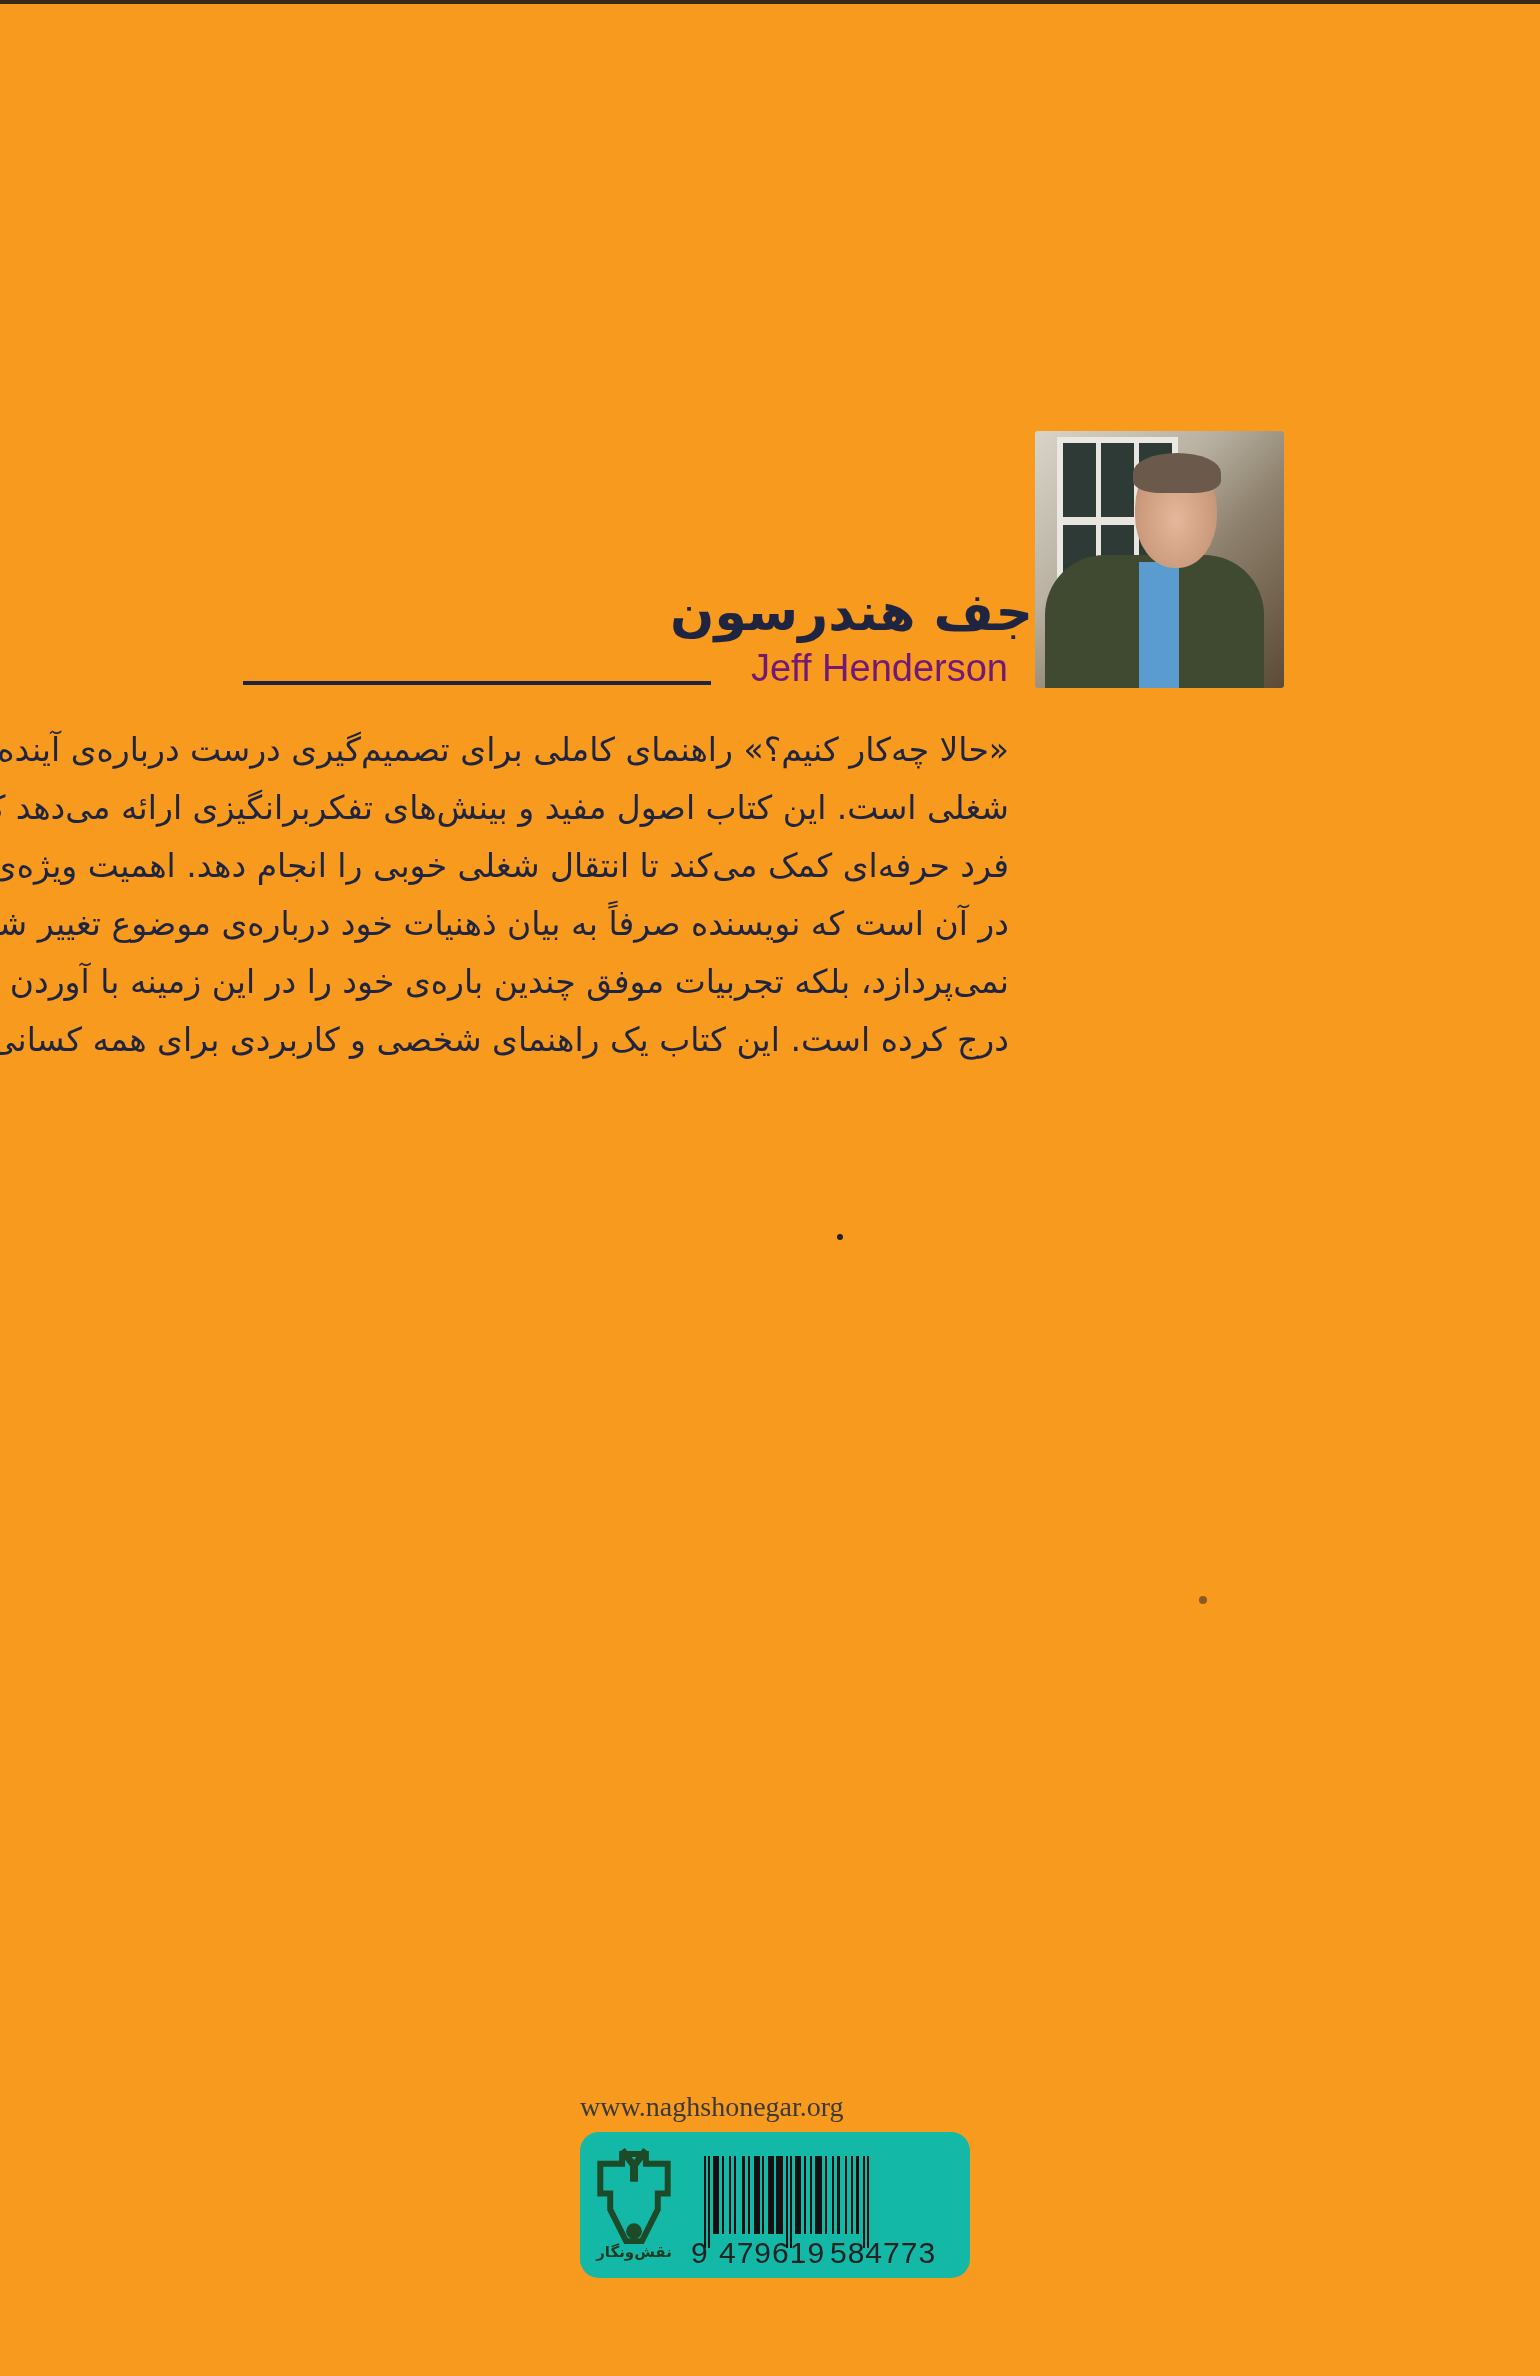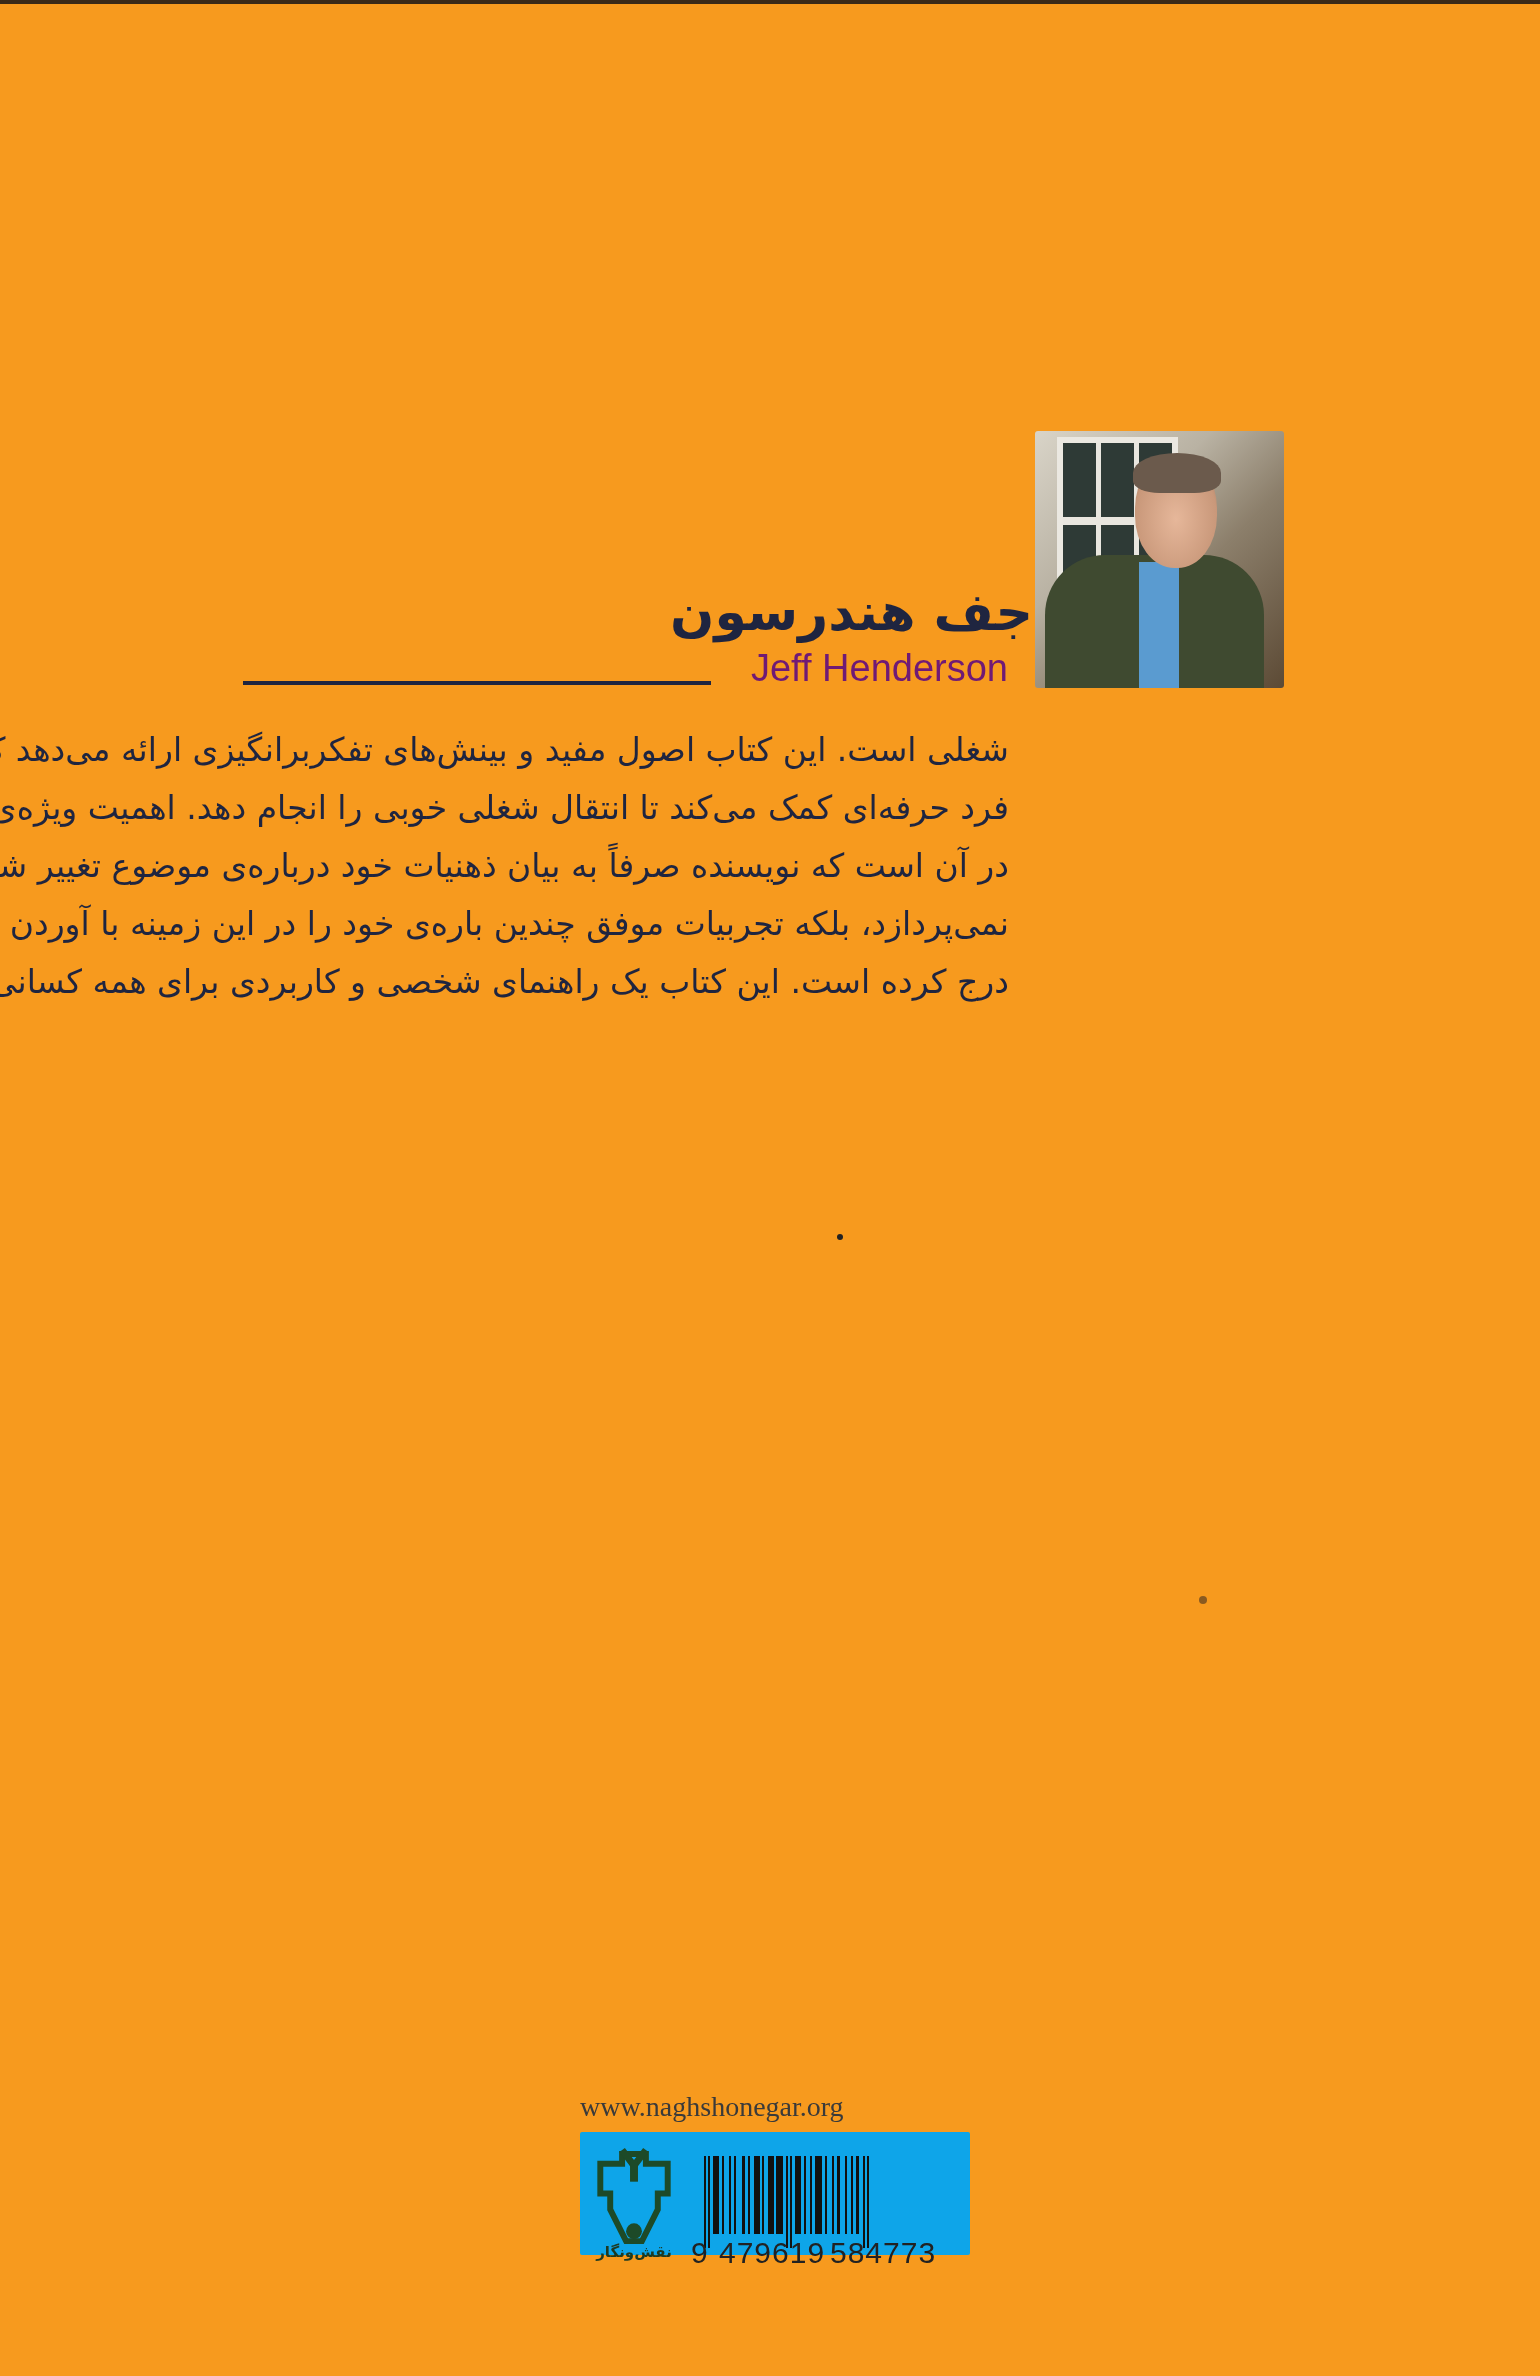--- a/index.html
+++ b/index.html
@@ -56,22 +56,22 @@
     font-size:33px; line-height:58px; color:#1f2540;
   }
   .blurb .line { display:block; white-space:nowrap; text-align:justify; text-align-last:justify; }
   .blurb .line.last { text-align-last:right; }
   .dot { position:absolute; width:6px; height:6px; border-radius:50%; background:#222; }
   .url {
     position:absolute; left:580px; width:392px; top:2091px; text-align:left;
     font-family:"Liberation Serif", serif; font-size:28px; color:#3a3a3a;
   }
   .barbox {
-    position:absolute; left:580px; top:2132px; width:390px; height:123px;
-    background:#0ea5e9; border-radius:2px;
+    position:absolute; left:580px; top:2132px; width:390px; height:146px;
+    background:#14b8a6; border-radius:19px;
   }
   .logo { position:absolute; left:14px; top:14px; width:80px; height:111px; }
   .logo-text {
     position:absolute; left:6px; top:111px; width:96px; text-align:center; direction:rtl;
     font-size:15px; font-weight:bold; color:#1d3a22;
   }
   .bars { position:absolute; left:124px; top:24px; width:234px; height:88px; display:flex; align-items:flex-start; }
   .bars span { display:block; background:#111; height:78px; }
   .bars span.g { height:92px; }
   .isbn {
@@ -93,20 +93,21 @@
   <div class="shirt"></div>
   <div class="head"></div>
   <div class="hair"></div>
 </div>
 
 <div class="author-fa">جف هندرسون</div>
 <div class="author-en">Jeff Henderson</div>
 <div class="rule"></div>
 
 <div class="blurb">
+  <span class="line">«حالا چه‌کار کنیم؟» راهنمای کاملی برای تصمیم‌گیری درست درباره‌ی آینده</span>
   <span class="line">شغلی است. این کتاب اصول مفید و بینش‌های تفکربرانگیزی ارائه می‌دهد که به هر</span>
   <span class="line">فرد حرفه‌ای کمک می‌کند تا انتقال شغلی خوبی را انجام دهد. اهمیت ویژه‌ی کتاب</span>
   <span class="line">در آن است که نویسنده صرفاً به بیان ذهنیات خود درباره‌ی موضوع تغییر شغل</span>
   <span class="line">نمی‌پردازد، بلکه تجربیات موفق چندین باره‌ی خود را در این زمینه با آوردن جزئیات</span>
   <span class="line">درج کرده است. این کتاب یک راهنمای شخصی و کاربردی برای همه کسانی است</span>
 </div>
 
 <div class="dot" style="left:837px; top:1234px;"></div>
 <div class="dot" style="left:1199px; top:1596px; background:#8a5a20; width:8px; height:8px;"></div>
 

